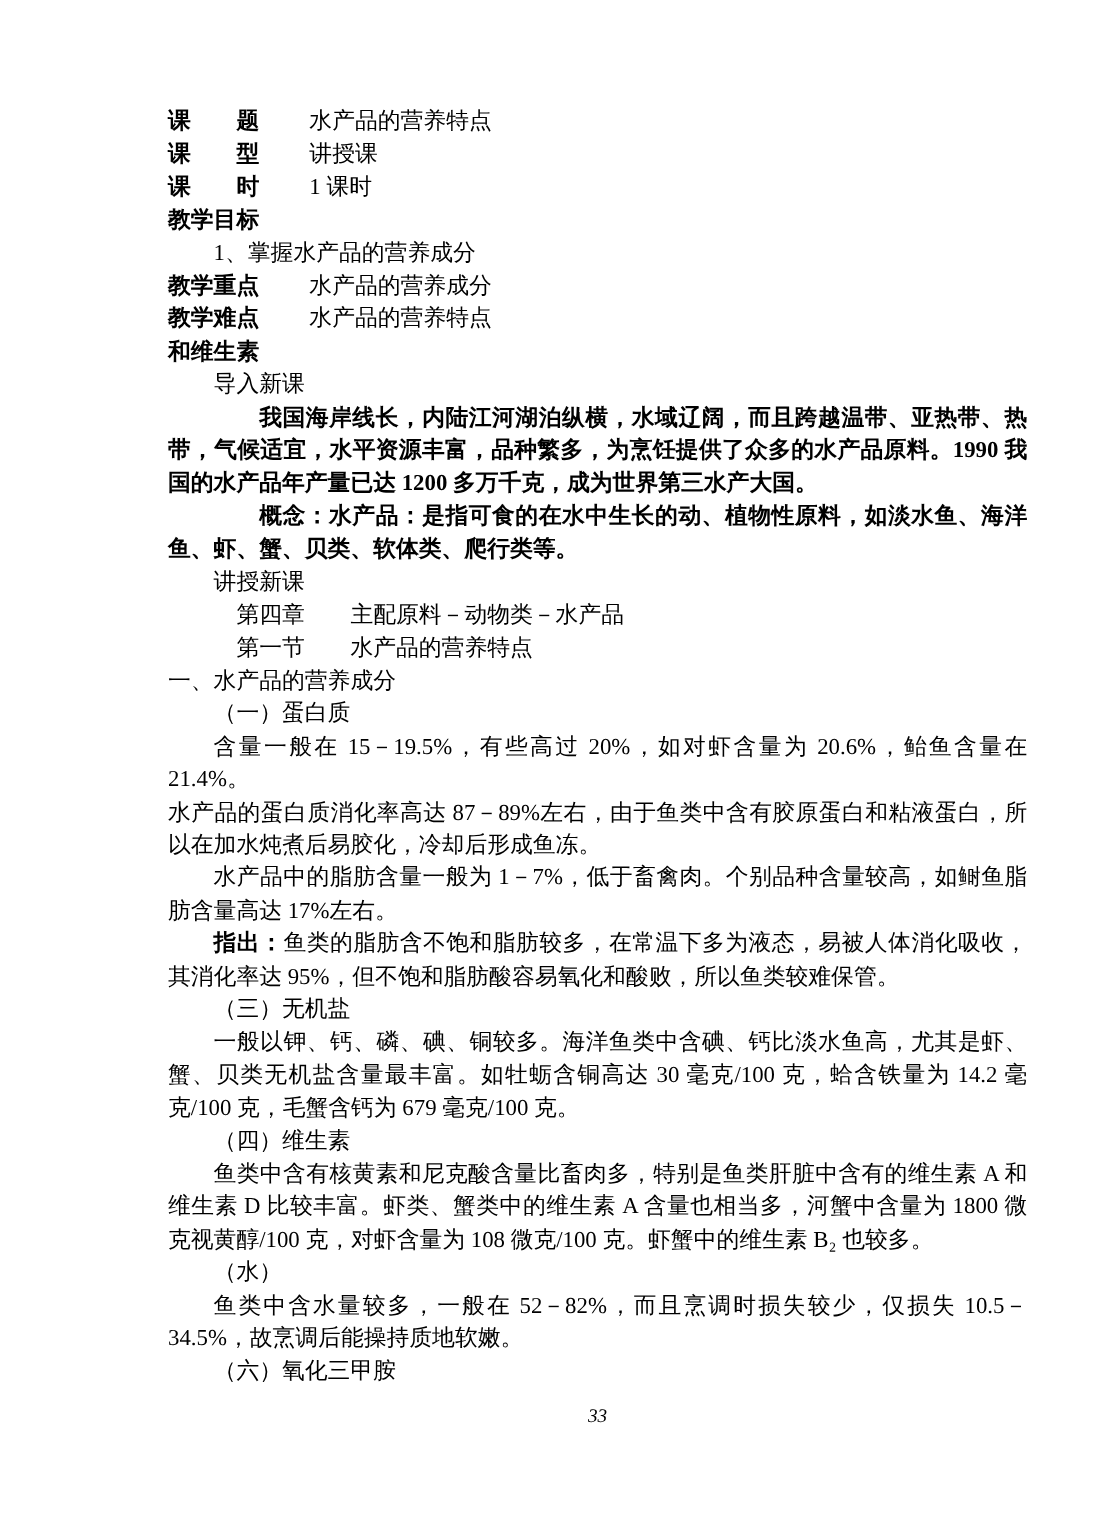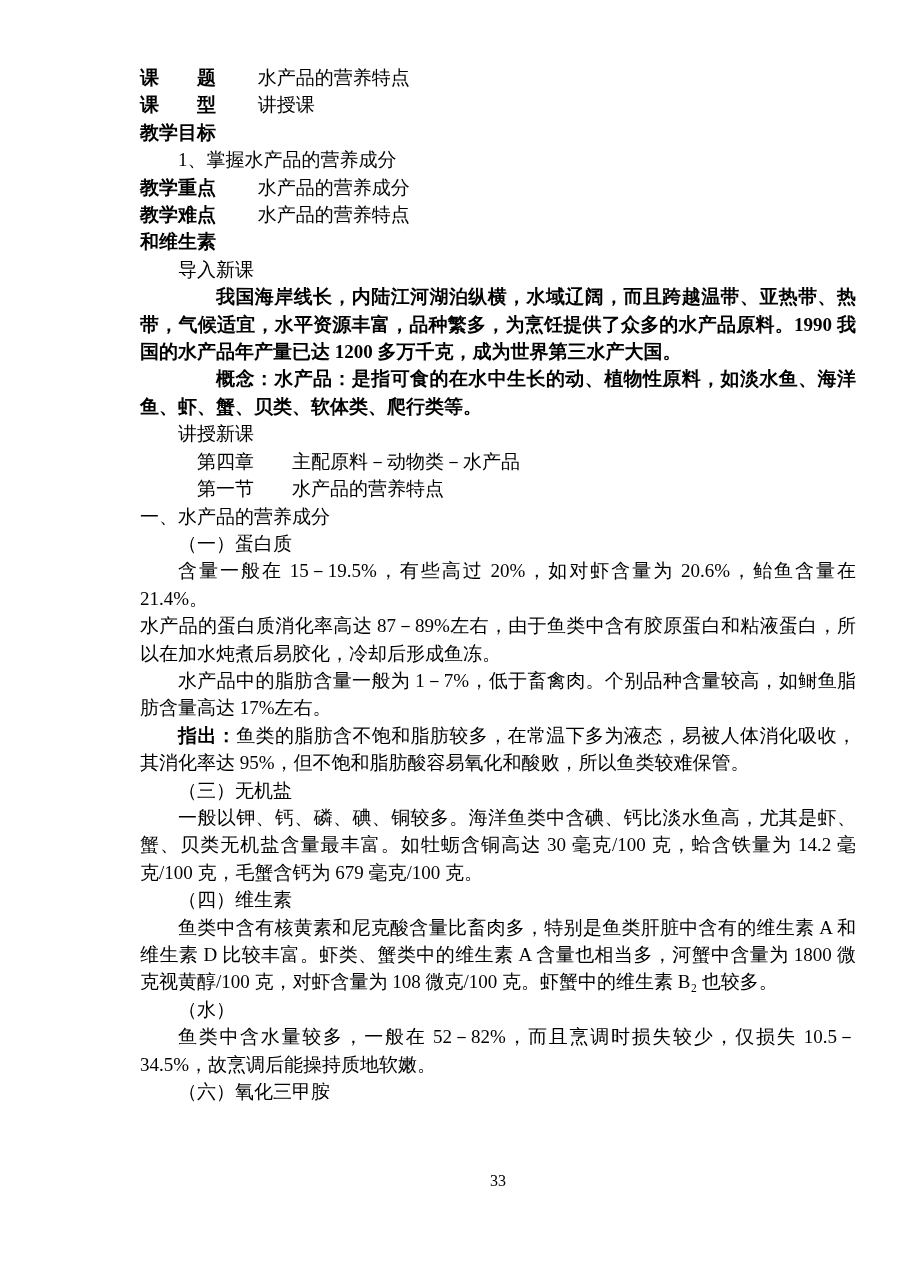--- a/index.html
+++ b/index.html
@@ -10,52 +10,54 @@
   .page {
     position: relative;
     width: 920px;
     height: 1261px;
     box-sizing: border-box;
     background: #ffffff;
     color: #000000;
     font-family: "Liberation Serif", "DejaVu Serif", serif;
     font-size: 19px;
     line-height: 27.4px;
-    padding: 64px 64px 0 140px;
+    padding: 88px 64px 0 140px;
     overflow: hidden;
   }
   .page p {
     margin: 0;
     text-align: justify;
     white-space: pre-wrap;
   }
   .b { font-weight: bold; }
   .ti2 { text-indent: 2em; }
   .ti3 { text-indent: 3em; }
   .ti4 { text-indent: 4em; font-weight: bold; }
   .metaGap { display: inline-block; width: 2.2em; }
   .pageno {
     position: absolute;
     bottom: 70px;
     left: 140px;
     right: 64px;
     text-align: center;
     font-size: 16px;
     line-height: 20px;
+    font-style: italic;
   }
 </style>
 </head>
 <body>
 
 <div class="page">
 
   <p><span class="b">课        题</span><span class="metaGap"></span><span>水产品的营养特点</span></p>
 
   <p><span class="b">课        型</span><span class="metaGap"></span><span>讲授课</span></p>
 
+  <p><span class="b">课        时</span><span class="metaGap"></span><span>1 课时</span></p>
 
   <p class="b">教学目标</p>
 
   <p class="ti2">1、掌握水产品的营养成分</p>
 
   <p><span class="b">教学重点</span><span class="metaGap"></span><span>水产品的营养成分</span></p>
 
   <p><span class="b">教学难点</span><span class="metaGap"></span><span>水产品的营养特点</span></p>
 
   <p class="b">和维生素</p>

